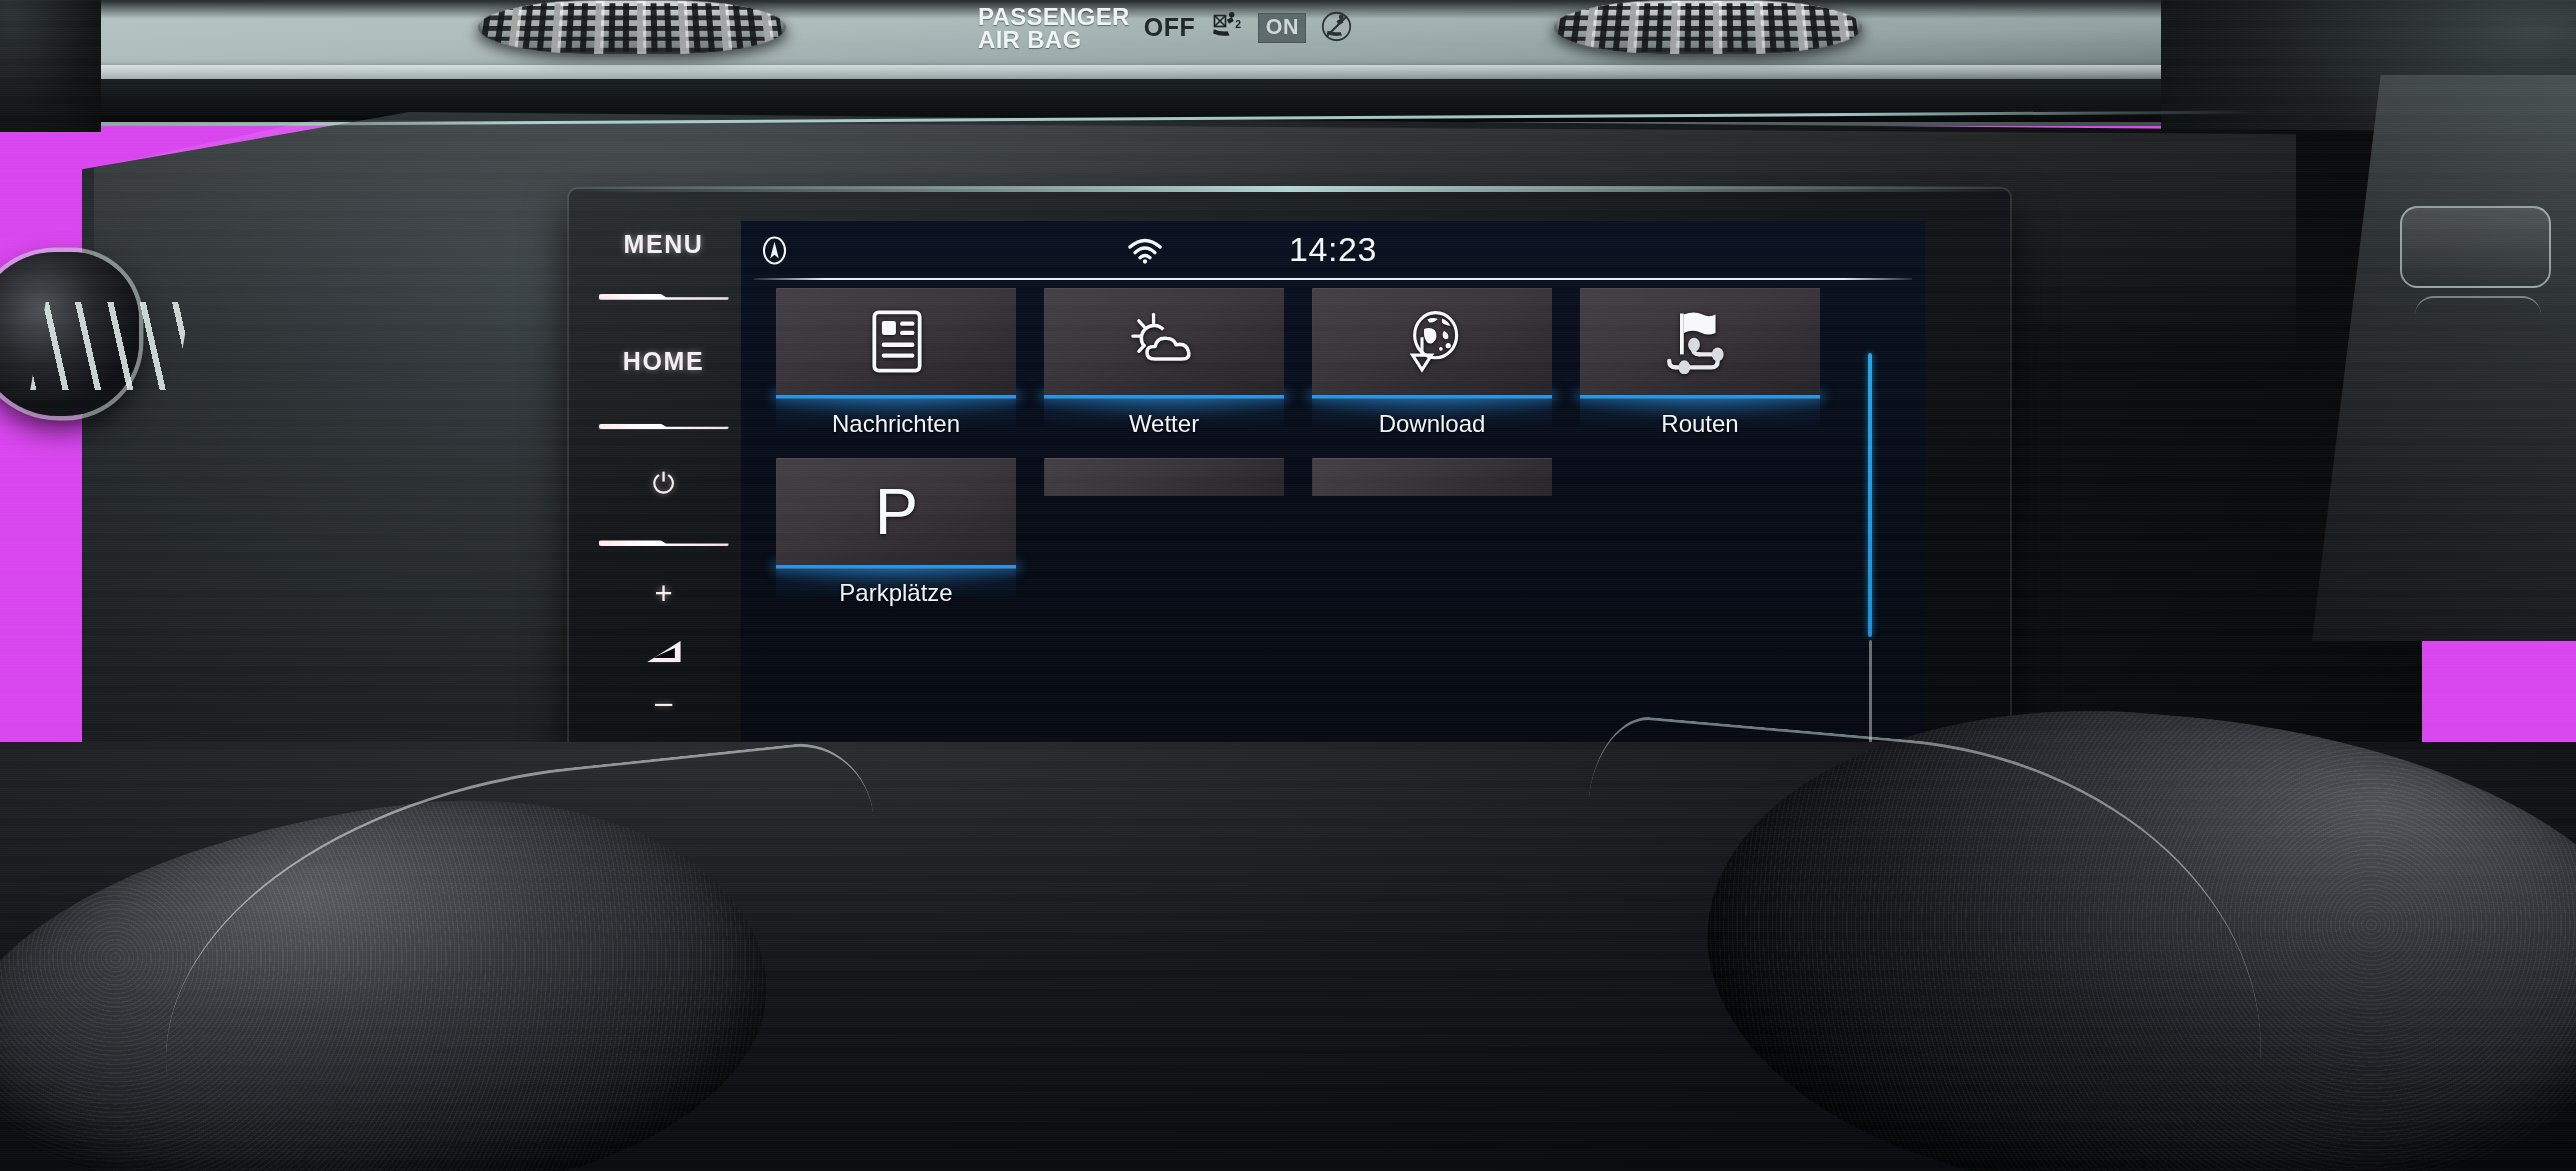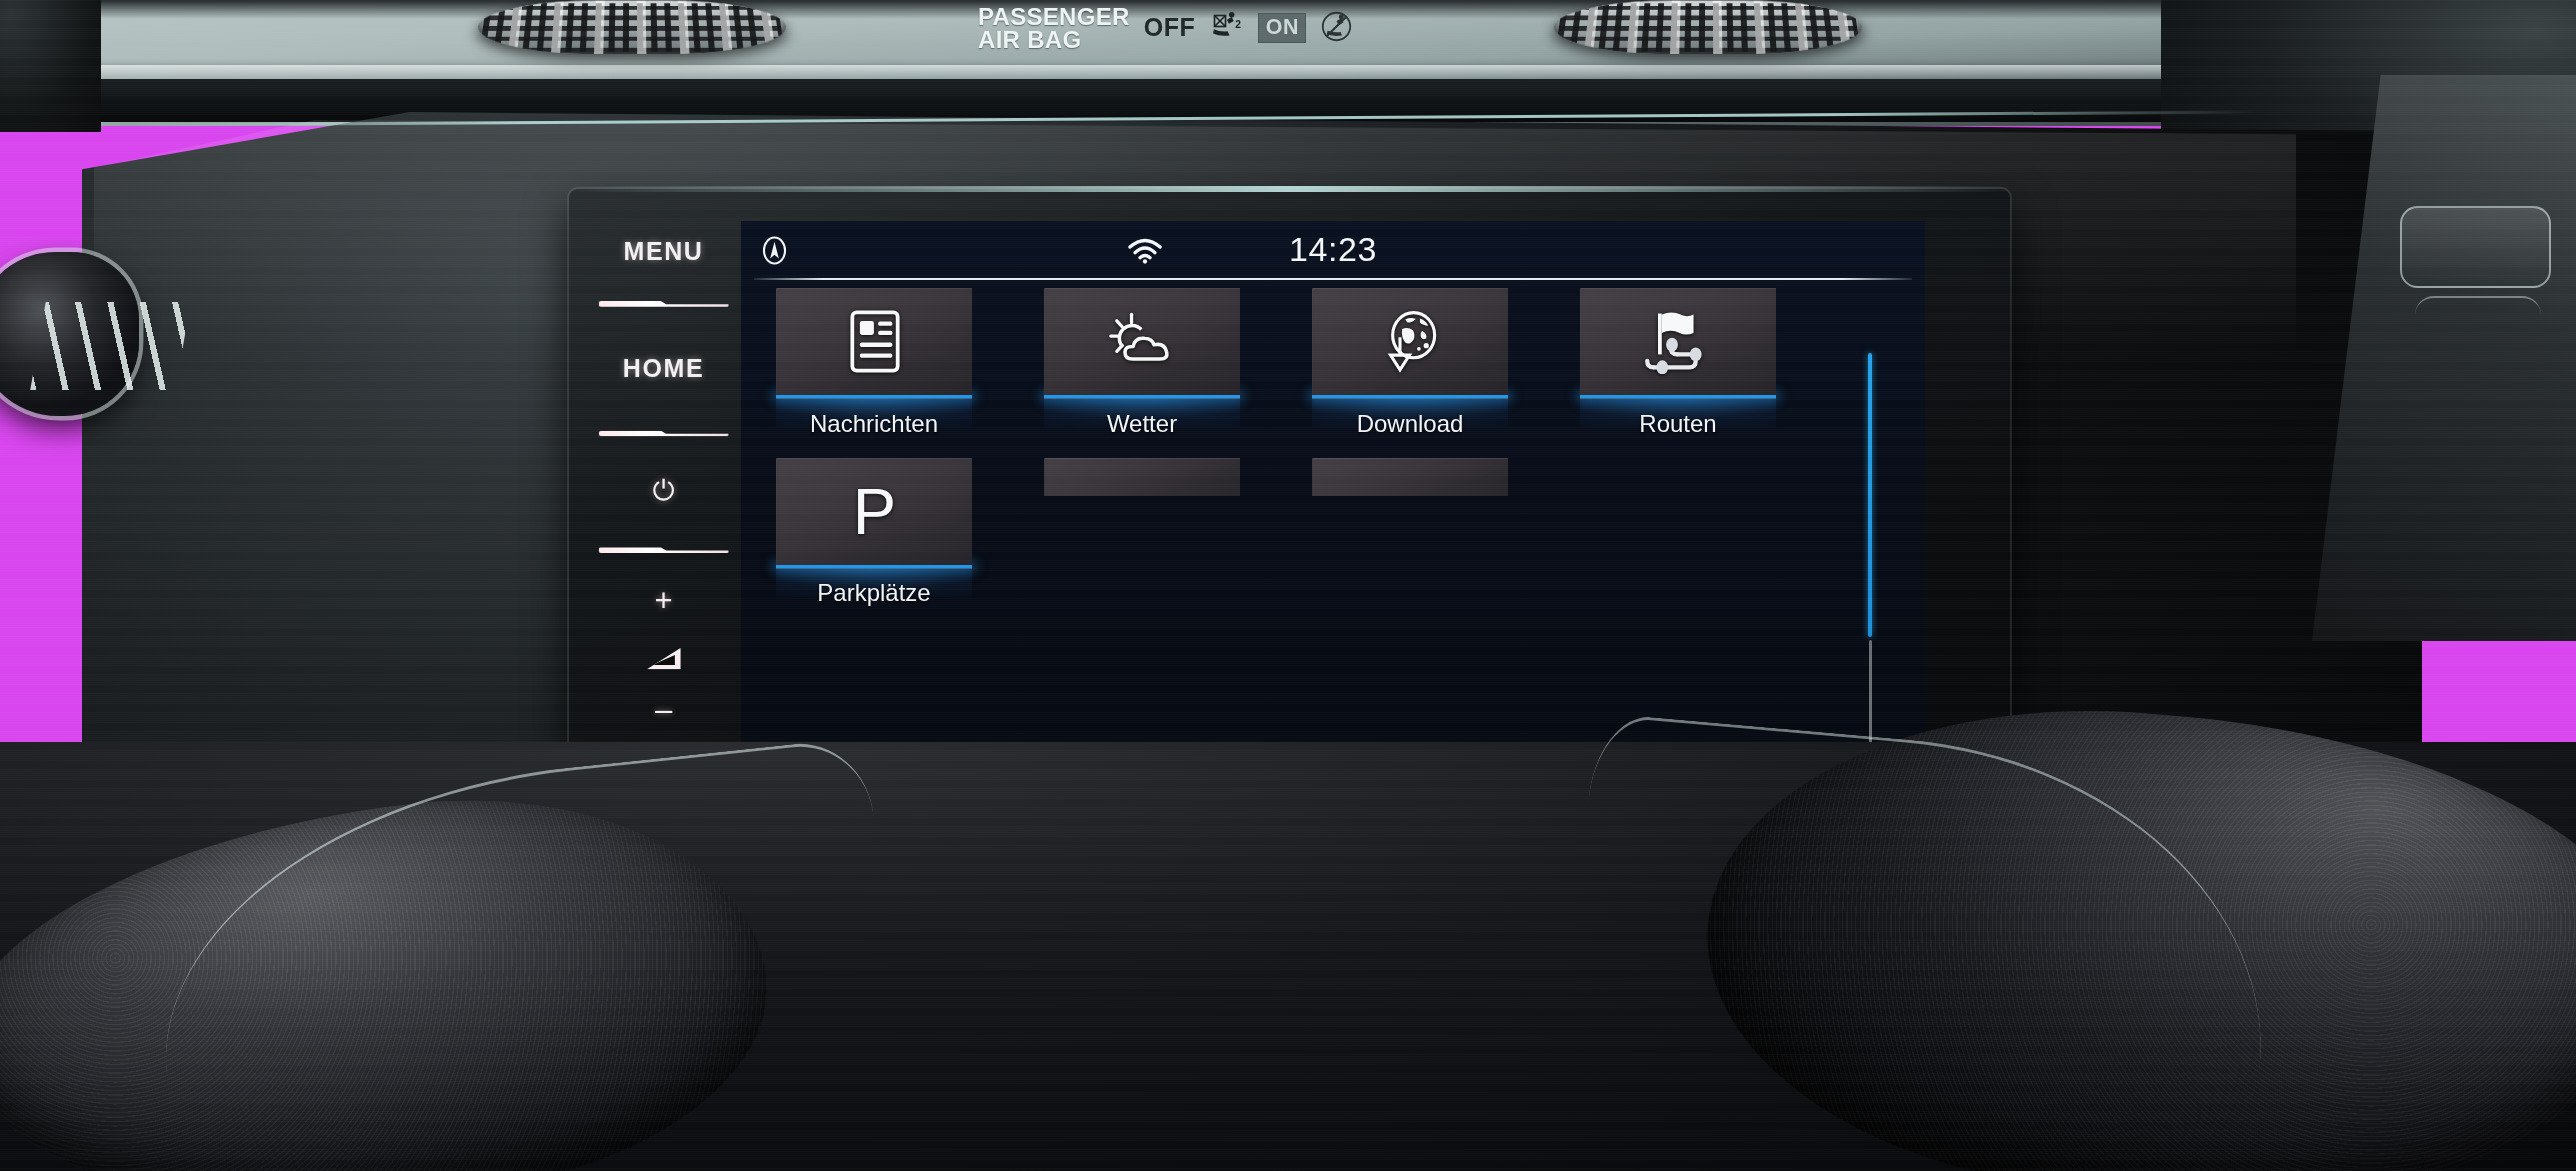--- a/index.html
+++ b/index.html
@@ -130,21 +130,21 @@
   .sb-wifi { position:absolute; left:385px; top:16.4px; width:38px; height:26.4px; }
   .sb-clock { position:absolute; left:0; right:0; top:8.8px; text-align:center;
     color:#f4f6f8; font-size:34px; letter-spacing:0.6px; }
   .sb-rule { position:absolute; left:12.6px; right:12.6px; top:57px; height:1.9px;
     background:linear-gradient(90deg,rgba(235,240,245,.1),#e7ecf1 6%,#e7ecf1 94%,rgba(235,240,245,.1)); }
 
   .grid-wrap { position:absolute; left:0; top:62px; width:1184px; height:497px; }
   .grid { position:absolute; left:35px; top:5px; width:1052px;
     display:grid; grid-template-columns:repeat(4,240px); column-gap:28px; row-gap:20px; }
 
-  .tile { width:196px; }
+  .tile { width:240px; }
   .tile-face {
     position:relative; height:107px;
     background:linear-gradient(160deg,#454045 0%,#3b363b 40%,#2e2b30 75%,#26242a 100%);
     border-top:1.3px solid rgba(255,255,255,.14);
     border-left:0.6px solid rgba(255,255,255,.07);
     display:flex; align-items:center; justify-content:center;
   }
   .tile-face .glyph { filter:drop-shadow(0 1.3px 1.9px rgba(0,0,0,.8)); }
   .tile-underline { height:3.1px; background:#2196e8;
     box-shadow:0 0 11.3px 3.1px rgba(33,150,232,.55), 0 0.6px 0 rgba(255,255,255,.5); }
@@ -286,21 +286,21 @@
 
   <div class="console"></div>
   <div class="console-sheen"></div>
   <div class="console-hl"></div>
 
   <div class="headunit"></div>
   <div class="headunit-edge"></div>
   <div class="headunit-bottom-edge"></div>
 
   <div class="hwcol">
-    <div class="hw-label" style="margin-top:11px">MENU</div>
+    <div class="hw-label" style="margin-top:4px">MENU</div>
     <div class="hw-sep notch" style="margin-top:35px"></div>
     <div class="hw-label" style="margin-top:47px">HOME</div>
     <div class="hw-sep notch" style="margin-top:48px"></div>
     <div class="hw-power" style="margin-top:39px">⏻</div>
     <div class="hw-sep notch" style="margin-top:39px"></div>
     <div class="hw-plus" style="margin-top:30px">+</div>
     <div class="hw-voltri" style="margin-top:29px"></div>
     <div class="hw-minus" style="margin-top:22.6px">–</div>
   </div>
 

